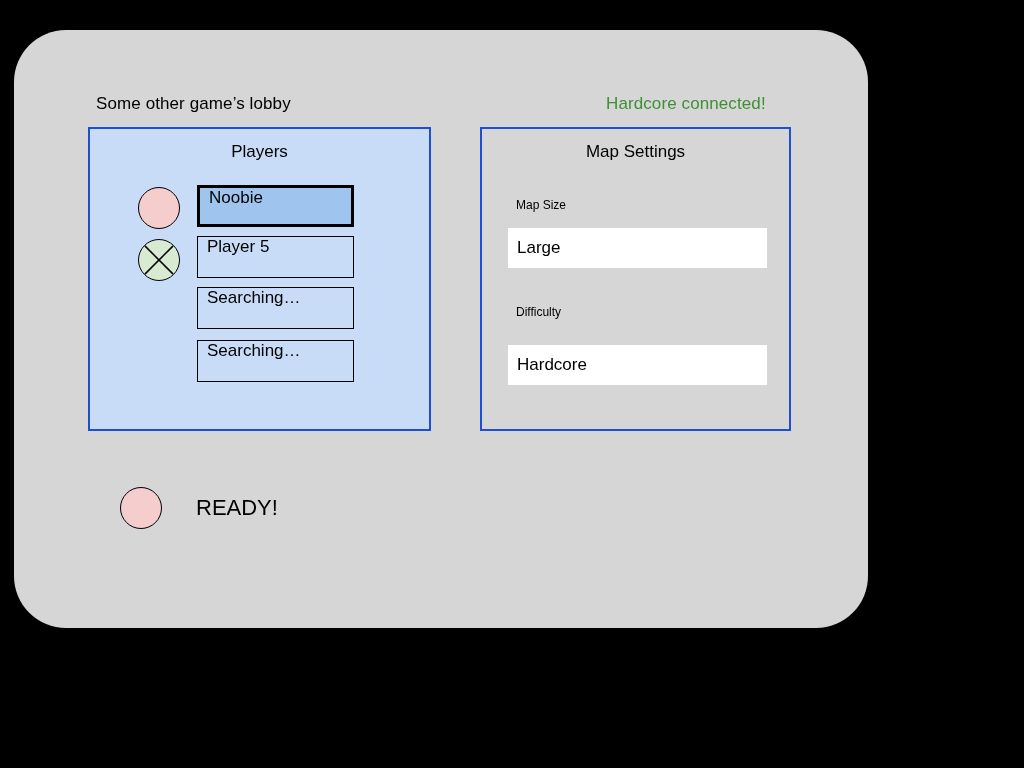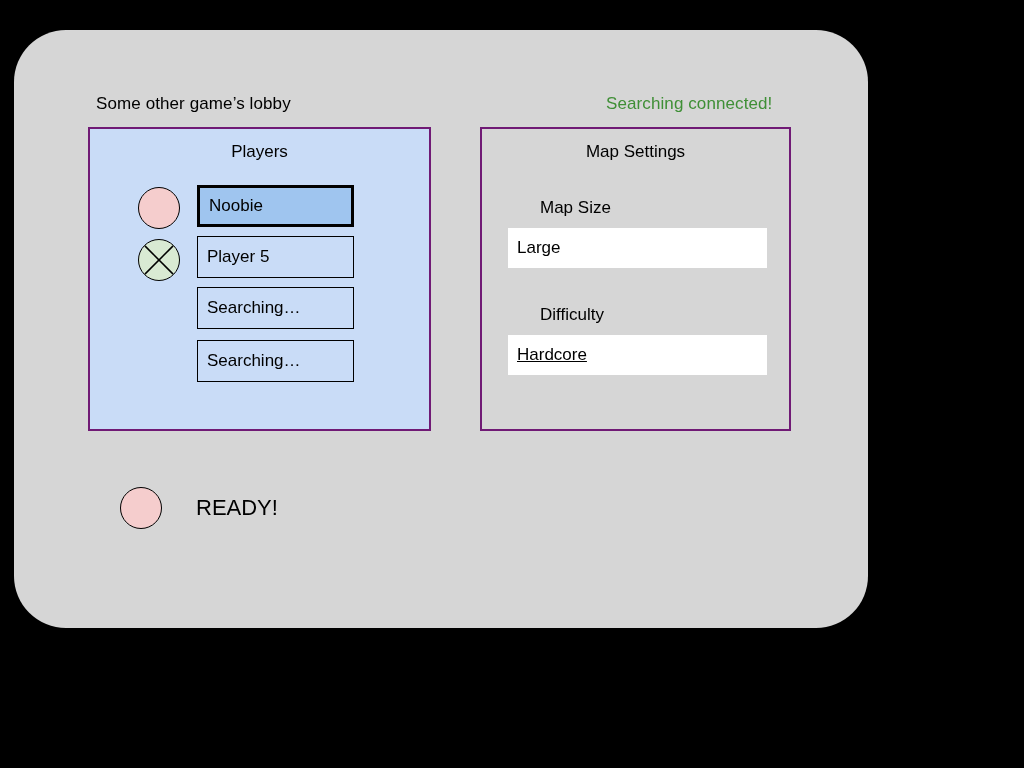--- a/index.html
+++ b/index.html
@@ -52,21 +52,21 @@
     font-size: 17px;
     color: #3f8f36;
     white-space: nowrap;
     letter-spacing: 0.1px;
   }
 
   
   .panel {
     position: absolute;
     box-sizing: border-box;
-    border: 2px solid #701a75;
+    border: 2px solid #1d4ed8;
   }
   .players-panel {
     left: 74px;
     top: 97px;
     width: 343px;
     height: 304px;
     background: #c9dcf7;
   }
   .map-panel {
     left: 466px;
@@ -88,21 +88,20 @@
   
   .player-slot {
     position: absolute;
     left: 107px;
     width: 157px;
     height: 42px;
     box-sizing: border-box;
     border: 1.5px solid #000000;
     background: #c9dcf7;
     display: flex;
-    align-items: center;
   }
   .player-slot.selected {
     border: 3px solid #000000;
     background: #9fc5ef;
   }
   .player-slot span {
     padding-left: 9px;
     font-size: 17px;
     color: #000000;
     white-space: nowrap;
@@ -123,45 +122,44 @@
     border: 1.6px solid #000000;
   }
   .avatar-0 { top: 58px; background: #f5cdcd; }
   .avatar-1 { top: 110px; background: #d9ead3; }
   .avatar svg { display: block; width: 100%; height: 100%; }
 
   
   .setting-label {
     position: absolute;
     left: 34px;
-    font-size: 17px;
-    color: #000000;
-    white-space: nowrap;
-    margin-left: 24px;
+    font-size: 12px;
+    color: #000000;
+    white-space: nowrap;
   }
   .setting-field {
     position: absolute;
     left: 26px;
     width: 259px;
     height: 40px;
     background: #ffffff;
     display: flex;
     align-items: center;
   }
   .setting-field span {
     padding-left: 9px;
     font-size: 17px;
     color: #000000;
     white-space: nowrap;
     text-align: center;
   }
   .label-size  { top: 69px; }
   .field-size  { top: 99px; }
   .label-diff  { top: 176px; }
-  .field-diff  { top: 206px; text-decoration: underline; }
+  .field-diff  { top: 216px; }
 
   
   .ready-row {
     position: absolute;
     left: 106px;
     top: 457px;
     display: flex;
     align-items: center;
   }
   .ready-dot {
@@ -182,21 +180,21 @@
 </style>
 </head>
 <body>
 
 <div class="screen">
 
   <div class="lobby-dialog">
 
     <div class="lobby-title">Some other game’s lobby</div>
 
-    <div class="connection-status">Searching connected!</div>
+    <div class="connection-status">Hardcore connected!</div>
 
     <div class="panel players-panel">
       <div class="panel-heading">Players</div>
 
       <div class="avatar avatar-0"></div>
 
       <div class="avatar avatar-1">
         <svg viewBox="0 0 42 42">
           <line x1="6.2" y1="6.2" x2="35.8" y2="35.8" stroke="#000000" stroke-width="1.6"></line>
           <line x1="35.8" y1="6.2" x2="6.2" y2="35.8" stroke="#000000" stroke-width="1.6"></line>

